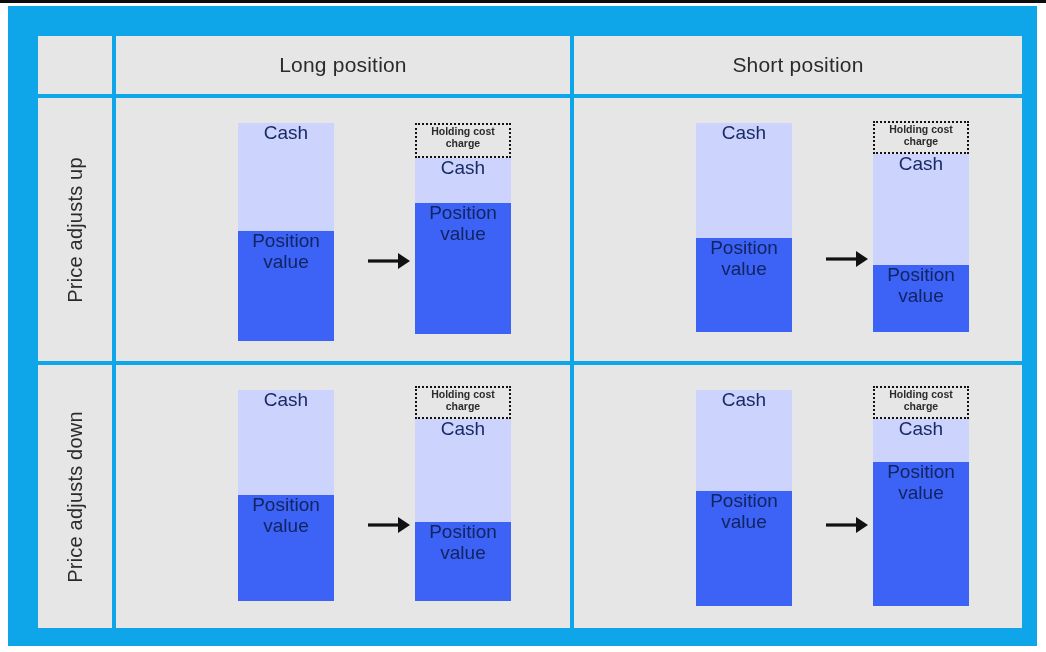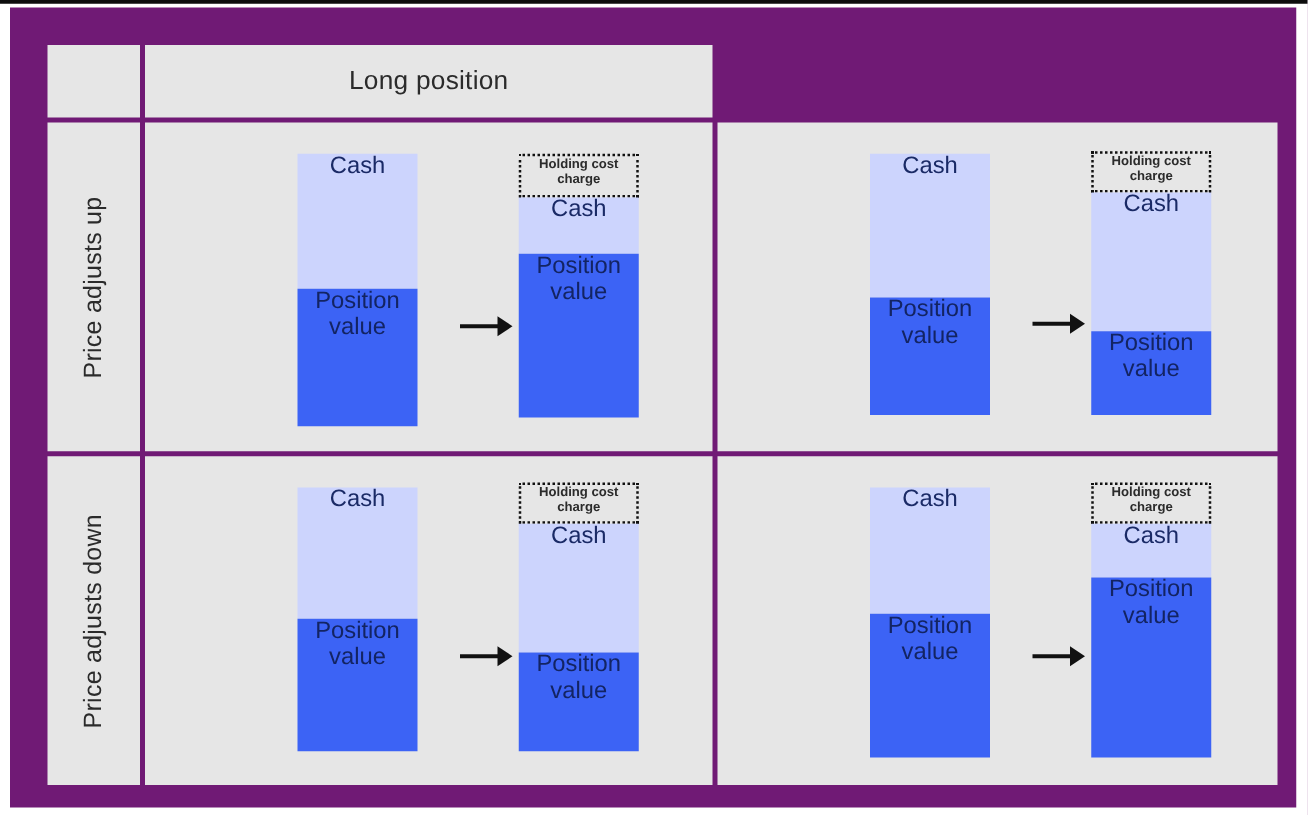--- a/index.html
+++ b/index.html
@@ -25,21 +25,21 @@
   #top-rule {
     position: absolute;
     left: 0; top: 0;
     width: 1046px; height: 3px;
     background: #0d0d0d;
   }
   #page {
     position: absolute;
     left: 8px;  top: 6px;
     width: 1029px; height: 640px;
-    background: #701a75;
+    background: #0ea5e9;
   }
 
   
   #grid {
     position: absolute;
     left: 30px;  top: 30px;
     width: 984px; height: 592px;
   }
   .cell {
     position: absolute;
@@ -135,20 +135,23 @@
 
   <div id="page">
 
     <div id="grid">
 
       <div class="cell" id="corner-cell"></div>
 
       <div class="cell" id="col-head-long">
         <div class="col-head-label">Long position</div>
       </div>
+      <div class="cell" id="col-head-short">
+        <div class="col-head-label">Short position</div>
+      </div>
 
       <div class="cell" id="row-head-up">
         <div class="row-head-label">Price adjusts up</div>
       </div>
       <div class="cell" id="row-head-down">
         <div class="row-head-label">Price adjusts down</div>
       </div>
 
       <div class="cell" id="cell-long-up">
 

